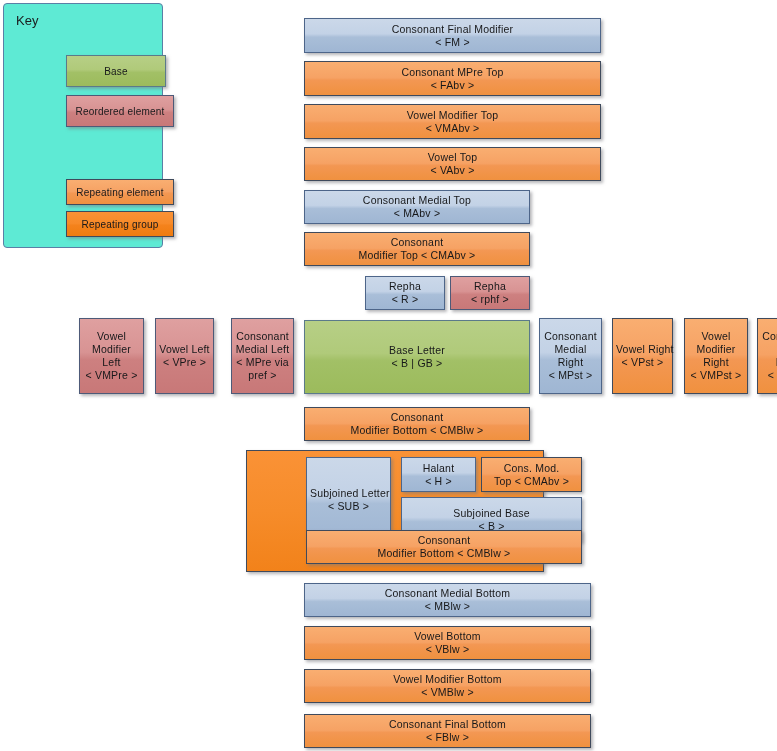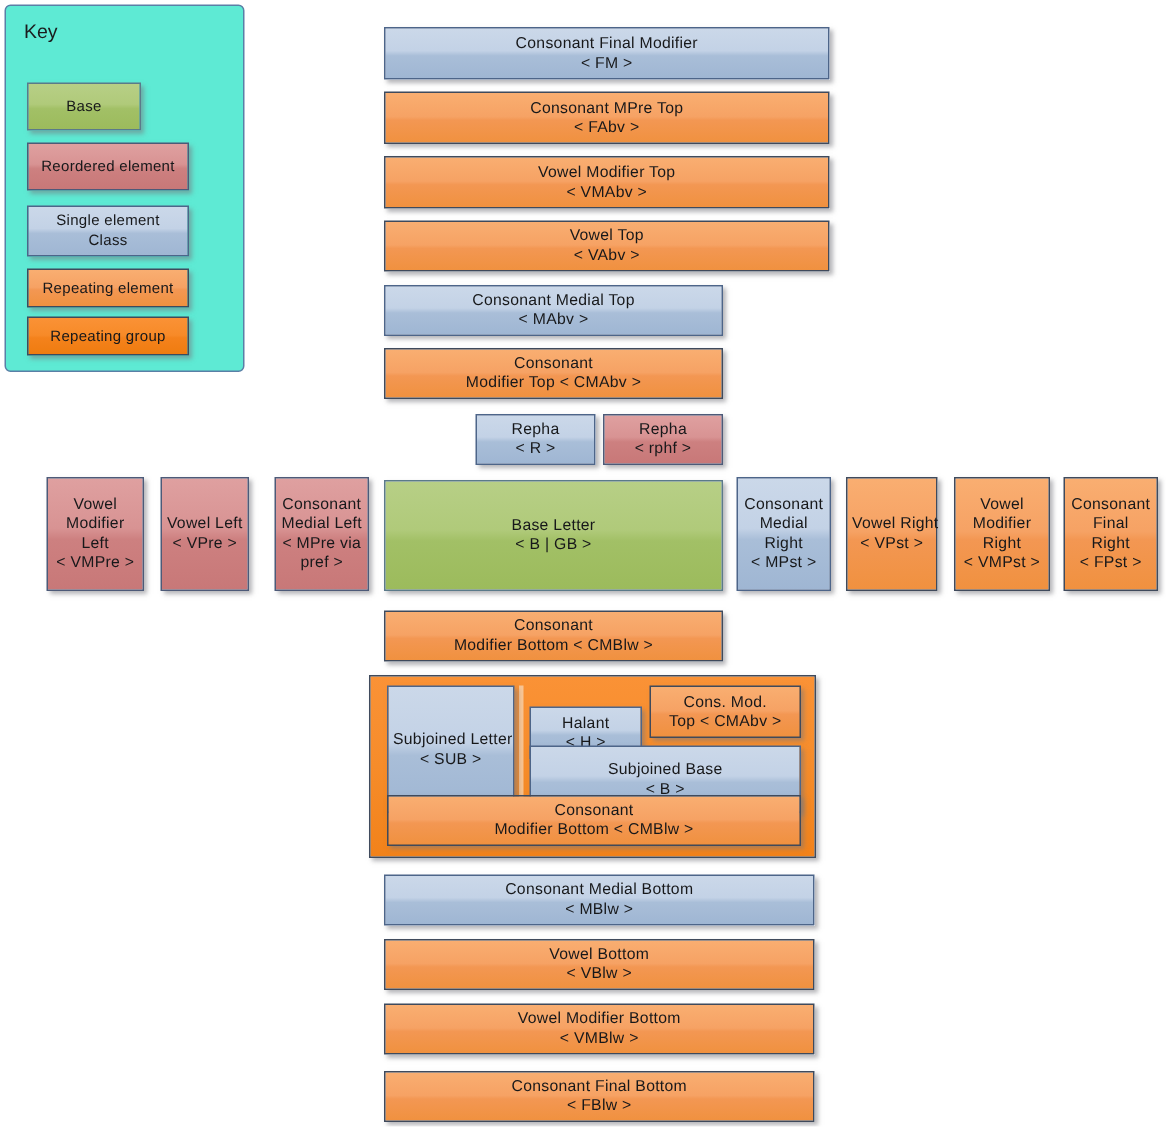--- a/index.html
+++ b/index.html
@@ -30,20 +30,21 @@
     align-items: center;
     justify-content: center;
     text-align: center;
     color: #17181a;
     font-size: 10.5px;
     line-height: 13px;
     letter-spacing: 0.2px;
     border: 1px solid #4a6286;
     box-shadow: 2px 2px 3px rgba(120,120,125,0.55);
     padding: 1px 3px;
+    margin-left: 48px;
   }
   .box .lines { width: 100%; }
   .box .l1, .box .l2 { display: block; white-space: nowrap; }
 
   .blue {
     background: linear-gradient(to bottom, #cbd8e9 0%, #c3d2e6 45%, #a9bed8 55%, #9fb6d3 100%);
     border-color: #4f6party;
     border-color: #4e6casual;
     border-color: #4d6589;
   }
@@ -79,21 +80,21 @@
   .key-title {
     position: absolute;
     left: 12px;
     top: 9px;
     font-size: 13px;
     color: #1b1c1e;
   }
   .key-box {
     position: absolute;
     left: 14px;
-    width: 76px;
+    width: 100px;
     height: 32px;
     font-size: 10px;
   }
   .key-box.wide { width: 108px; }
 
   
   .group-frame {
     position: absolute;
     box-sizing: border-box;
     background: linear-gradient(to bottom, #fa9236 0%, #f68c2a 50%, #f2821a 100%);
@@ -119,26 +120,20 @@
           <span class="l1">Base</span>
         </span>
     </div>
 
     <div class="box red key-box wide" style="top:91px;height:32px;">
       <span class="lines">
           <span class="l1">Reordered element</span>
         </span>
     </div>
 
-    <div class="box blue key-box wide" style="top:133px;height:34px;">
-      <span class="lines">
-        <span class="l1">Single element</span>
-        <span class="l2">Class</span>
-      </span>
-    </div>
 
     <div class="box orange key-box wide" style="top:175px;height:26px;align-items:center;">
       <span class="lines">
           <span class="l1">Repeating element</span>
         </span>
     </div>
 
     <div class="box orange-strong key-box wide" style="top:207px;height:26px;">
       <span class="lines">
           <span class="l1">Repeating group</span>
@@ -279,21 +274,21 @@
 
     <div class="inner-divider" style="left:99px;top:6px;width:3px;height:85px;"></div>
 
     <div class="box blue" style="left:11px;top:6px;width:85px;height:85px;">
       <span class="lines">
         <span class="l1">Subjoined Letter</span>
         <span class="l2">&lt; SUB &gt;</span>
       </span>
     </div>
 
-    <div class="box blue" style="left:106px;top:20px;width:75px;height:35px;">
+    <div class="box blue" style="left:106px;top:6px;width:75px;height:35px;">
       <span class="lines">
         <span class="l1">Halant</span>
         <span class="l2">&lt; H &gt;</span>
       </span>
     </div>
 
     <div class="box orange" style="left:186px;top:6px;width:101px;height:35px;">
       <span class="lines">
         <span class="l1">Cons. Mod.</span>
         <span class="l2">Top &lt; CMAbv &gt;</span>

